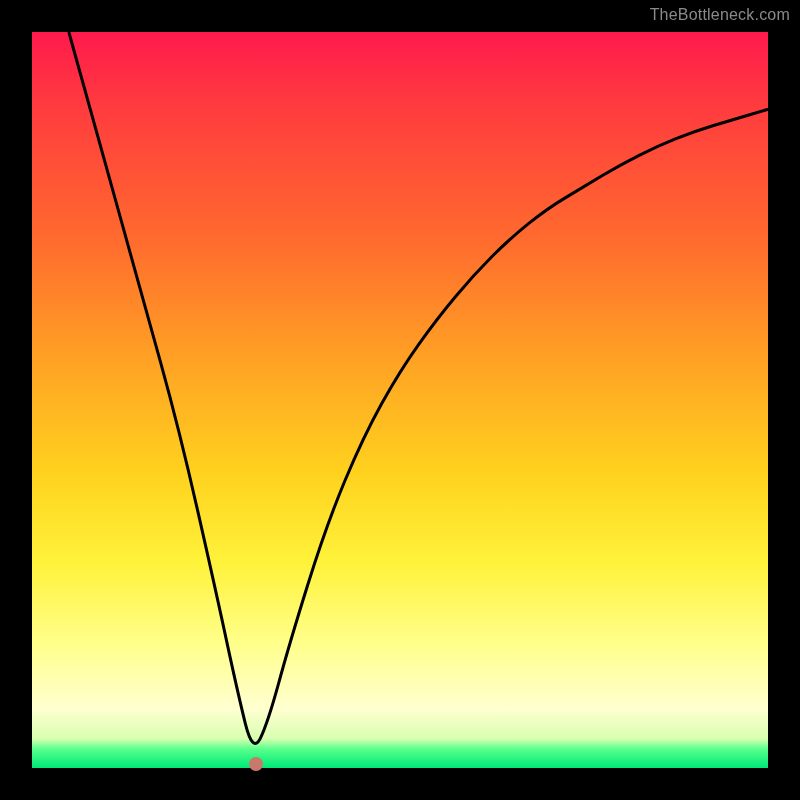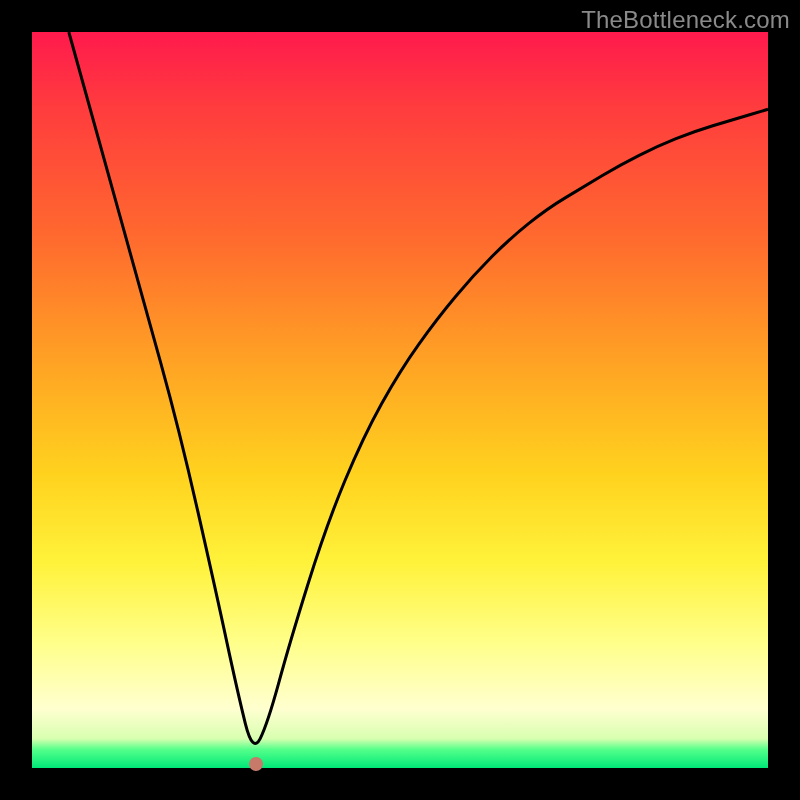--- a/index.html
+++ b/index.html
@@ -37,21 +37,21 @@
       #d8ffb0 96%,
       #54ff8a 97.5%,
       #00e878 100%
     );
   }
   .watermark {
     position: absolute;
     top: 6px;
     right: 10px;
     color: #8a8a8a;
-    font-size: 24px;
+    font-size: 16px;
     font-weight: 500;
     letter-spacing: 0.2px;
     user-select: none;
   }
   svg.curve {
     position: absolute;
     left: 0;
     top: 0;
     width: 736px;
     height: 736px;

